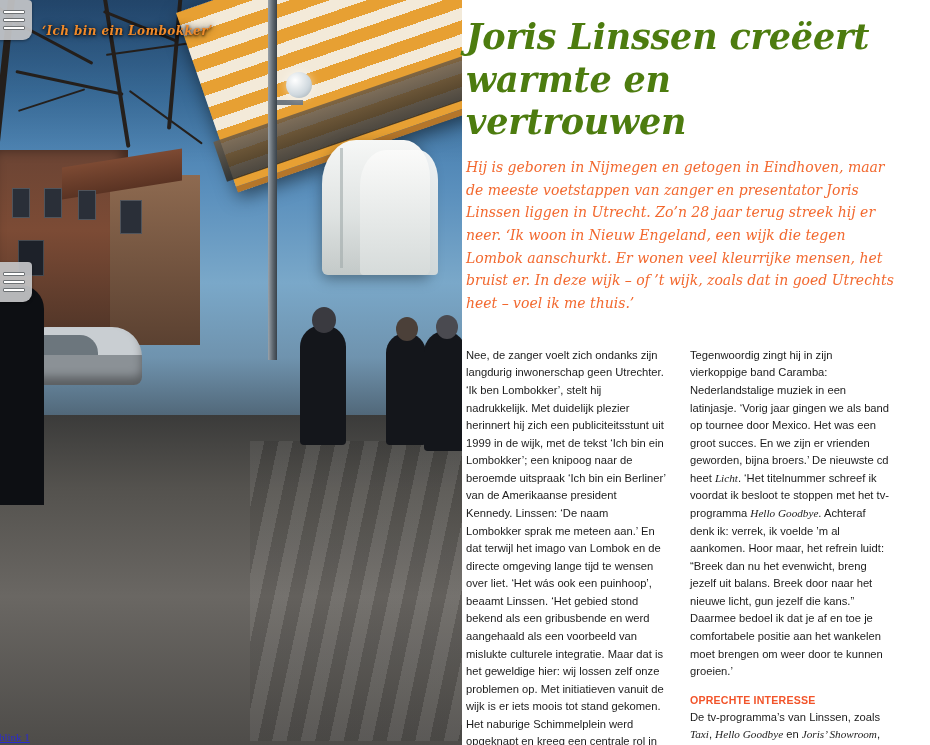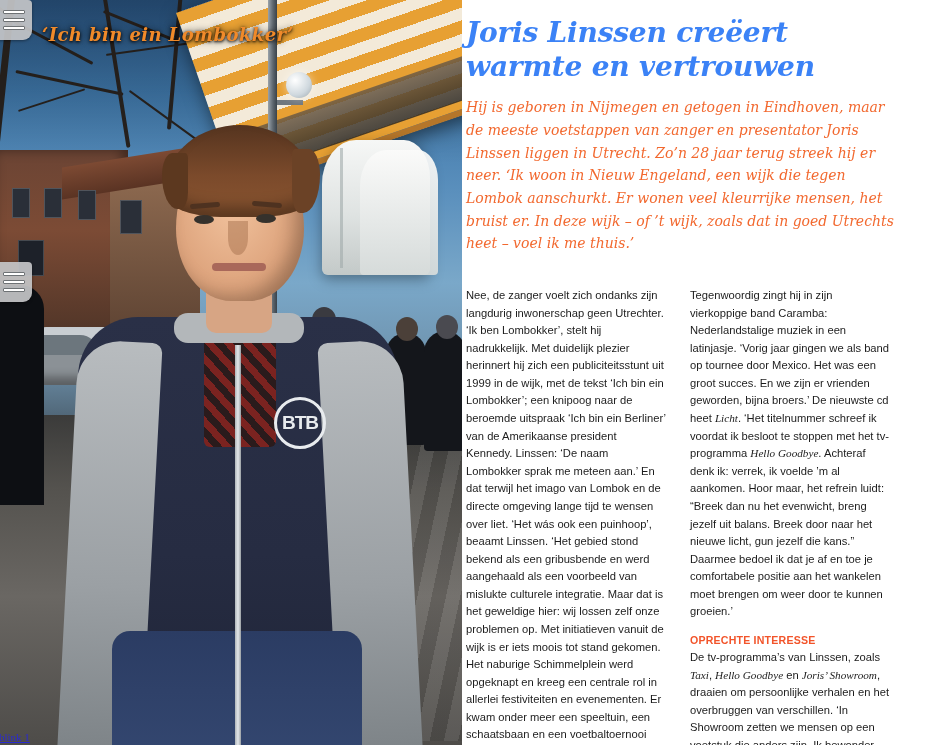--- a/index.html
+++ b/index.html
@@ -279,21 +279,21 @@
     background: linear-gradient(to bottom, #2b3c63, #33466f);
     border-radius: 18px 18px 0 0;
   }
   
   .photo-caption {
     position: absolute;
     left: 42px; top: 24px;
     font-family: "DejaVu Serif", serif;
     font-style: italic;
     font-weight: bold;
-    font-size: 18px;
+    font-size: 12px;
     color: #f08a2a;
     text-shadow: 0 1px 3px rgba(0,0,0,.95), 0 0 7px rgba(0,0,0,.8);
     letter-spacing: .4px;
     white-space: nowrap;
   }
   
   .hamburger {
     position: absolute;
     left: -12px;
     width: 44px; height: 40px;
@@ -328,23 +328,23 @@
   
   .article {
     flex: 1 1 auto;
     padding: 16px 34px 10px 4px;
     position: relative;
   }
   .headline {
     font-family: "DejaVu Serif", serif;
     font-weight: bold;
     font-style: italic;
-    font-size: 28px;
+    font-size: 35px;
     line-height: 1.22;
-    color: #3b82f6;
+    color: #4d7c0f;
     letter-spacing: -.2px;
     margin-bottom: 12px;
     max-width: 430px;
   }
   .intro {
     font-family: "DejaVu Serif", serif;
     font-style: italic;
     font-size: 14px;
     line-height: 1.62;
     color: #f2682e;
@@ -418,39 +418,20 @@
       <div class="car"></div>
       <div class="sil-left"></div>
 
       <div class="bg-person" style="left:300px;bottom:300px;width:46px;height:120px;"></div>
       <div class="bg-head" style="left:312px;bottom:412px;width:24px;height:26px;background:#3a3a40;"></div>
       <div class="bg-person" style="left:386px;bottom:300px;width:40px;height:112px;"></div>
       <div class="bg-head" style="left:396px;bottom:404px;width:22px;height:24px;"></div>
       <div class="bg-person" style="left:424px;bottom:294px;width:42px;height:120px;"></div>
       <div class="bg-head" style="left:436px;bottom:406px;width:22px;height:24px;background:#4a4a50;"></div>
 
-      <div class="subject">
-        <div class="torso"></div>
-        <div class="sleeve l"></div>
-        <div class="sleeve r"></div>
-        <div class="jeans"></div>
-        <div class="shirt"></div>
-        <div class="collar"></div>
-        <div class="zip"></div>
-        <div class="badge">BTB</div>
-        <div class="neck"></div>
-        <div class="head"></div>
-        <div class="hair"></div>
-        <div class="brow l"></div>
-        <div class="brow r"></div>
-        <div class="eye l"></div>
-        <div class="eye r"></div>
-        <div class="nose"></div>
-        <div class="mouth"></div>
-      </div>
 
       <div class="photo-caption">‘Ich bin ein Lombokker’</div>
 
       <div class="hamburger one">
         <i></i>
         <i></i>
         <i></i>
       </div>
       <div class="hamburger two">
         <i></i>

